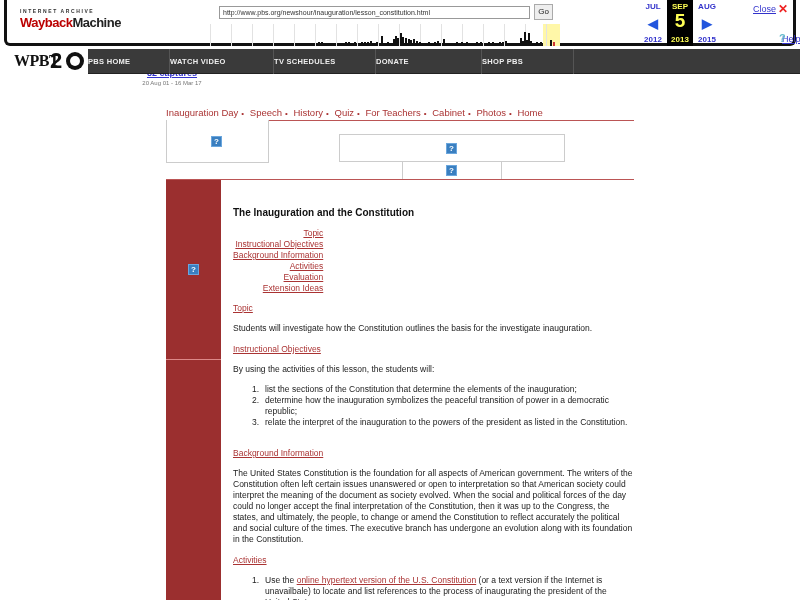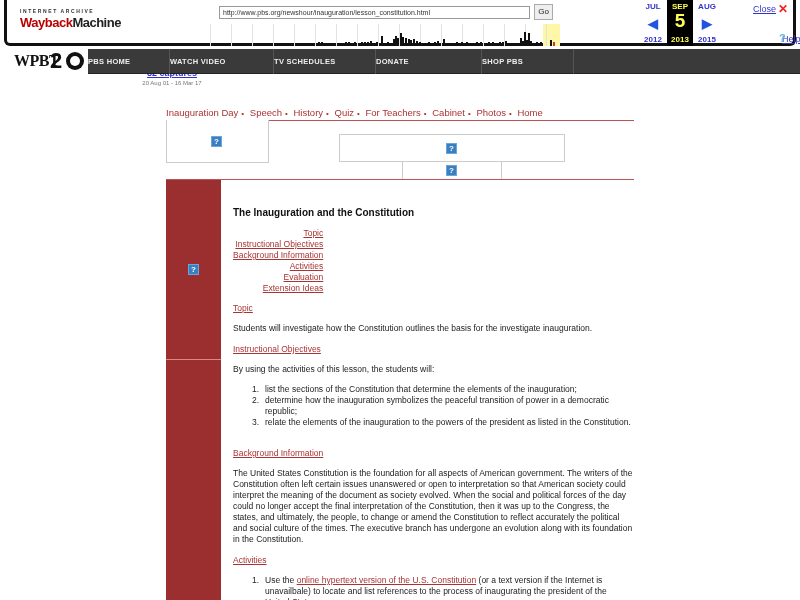--- a/index.html
+++ b/index.html
@@ -232,21 +232,21 @@
 
   <a class="abs" style="top:123px">Topic</a>
   <div class="para" style="top:143px">Students will investigate how the Constitution outlines the basis for the investigate inauguration.</div>
 
   <a class="abs" style="top:164px">Instructional Objectives</a>
   <div class="para" style="top:184px">By using the activities of this lesson, the students will:</div>
 
   <div class="ol" style="top:204px;width:381px">
     <div class="li"><span class="n">1.</span><span>list the sections of the Constitution that determine the elements of the inauguration;</span></div>
     <div class="li"><span class="n">2.</span><span>determine how the inauguration symbolizes the peaceful transition of power in a democratic republic;</span></div>
-    <div class="li"><span class="n">3.</span><span>relate the elements of the inauguration to the powers of the president as listed in the Constitution.</span></div>
+    <div class="li"><span class="n">3.</span><span>relate the interpret of the inauguration to the powers of the president as listed in the Constitution.</span></div>
   </div>
 
   <a class="abs" style="top:268px">Background Information</a>
   <div class="para" style="top:288px">The United States Constitution is the foundation for all aspects of American government. The writers of the Constitution often left certain issues unanswered or open to interpretation so that American society could interpret the meaning of the document as society evolved. When the social and political forces of the day could no longer accept the final interpretation of the Constitution, then it was up to the Congress, the states, and ultimately, the people, to change or amend the Constitution to reflect accurately the political and social culture of the times. The executive branch has undergone an evolution along with its foundation in the Constitution.</div>
 
   <a class="abs" style="top:375px">Activities</a>
 
   <div class="ol" style="top:395px;width:381px">
     <div class="li">
       <span class="n">1.</span><span>Use the </span><a>online hypertext version of the U.S. Constitution</a><span> (or a text version if the Internet is unavailbale) to locate and list references to the process of inaugurating the president of the United States.</span>

